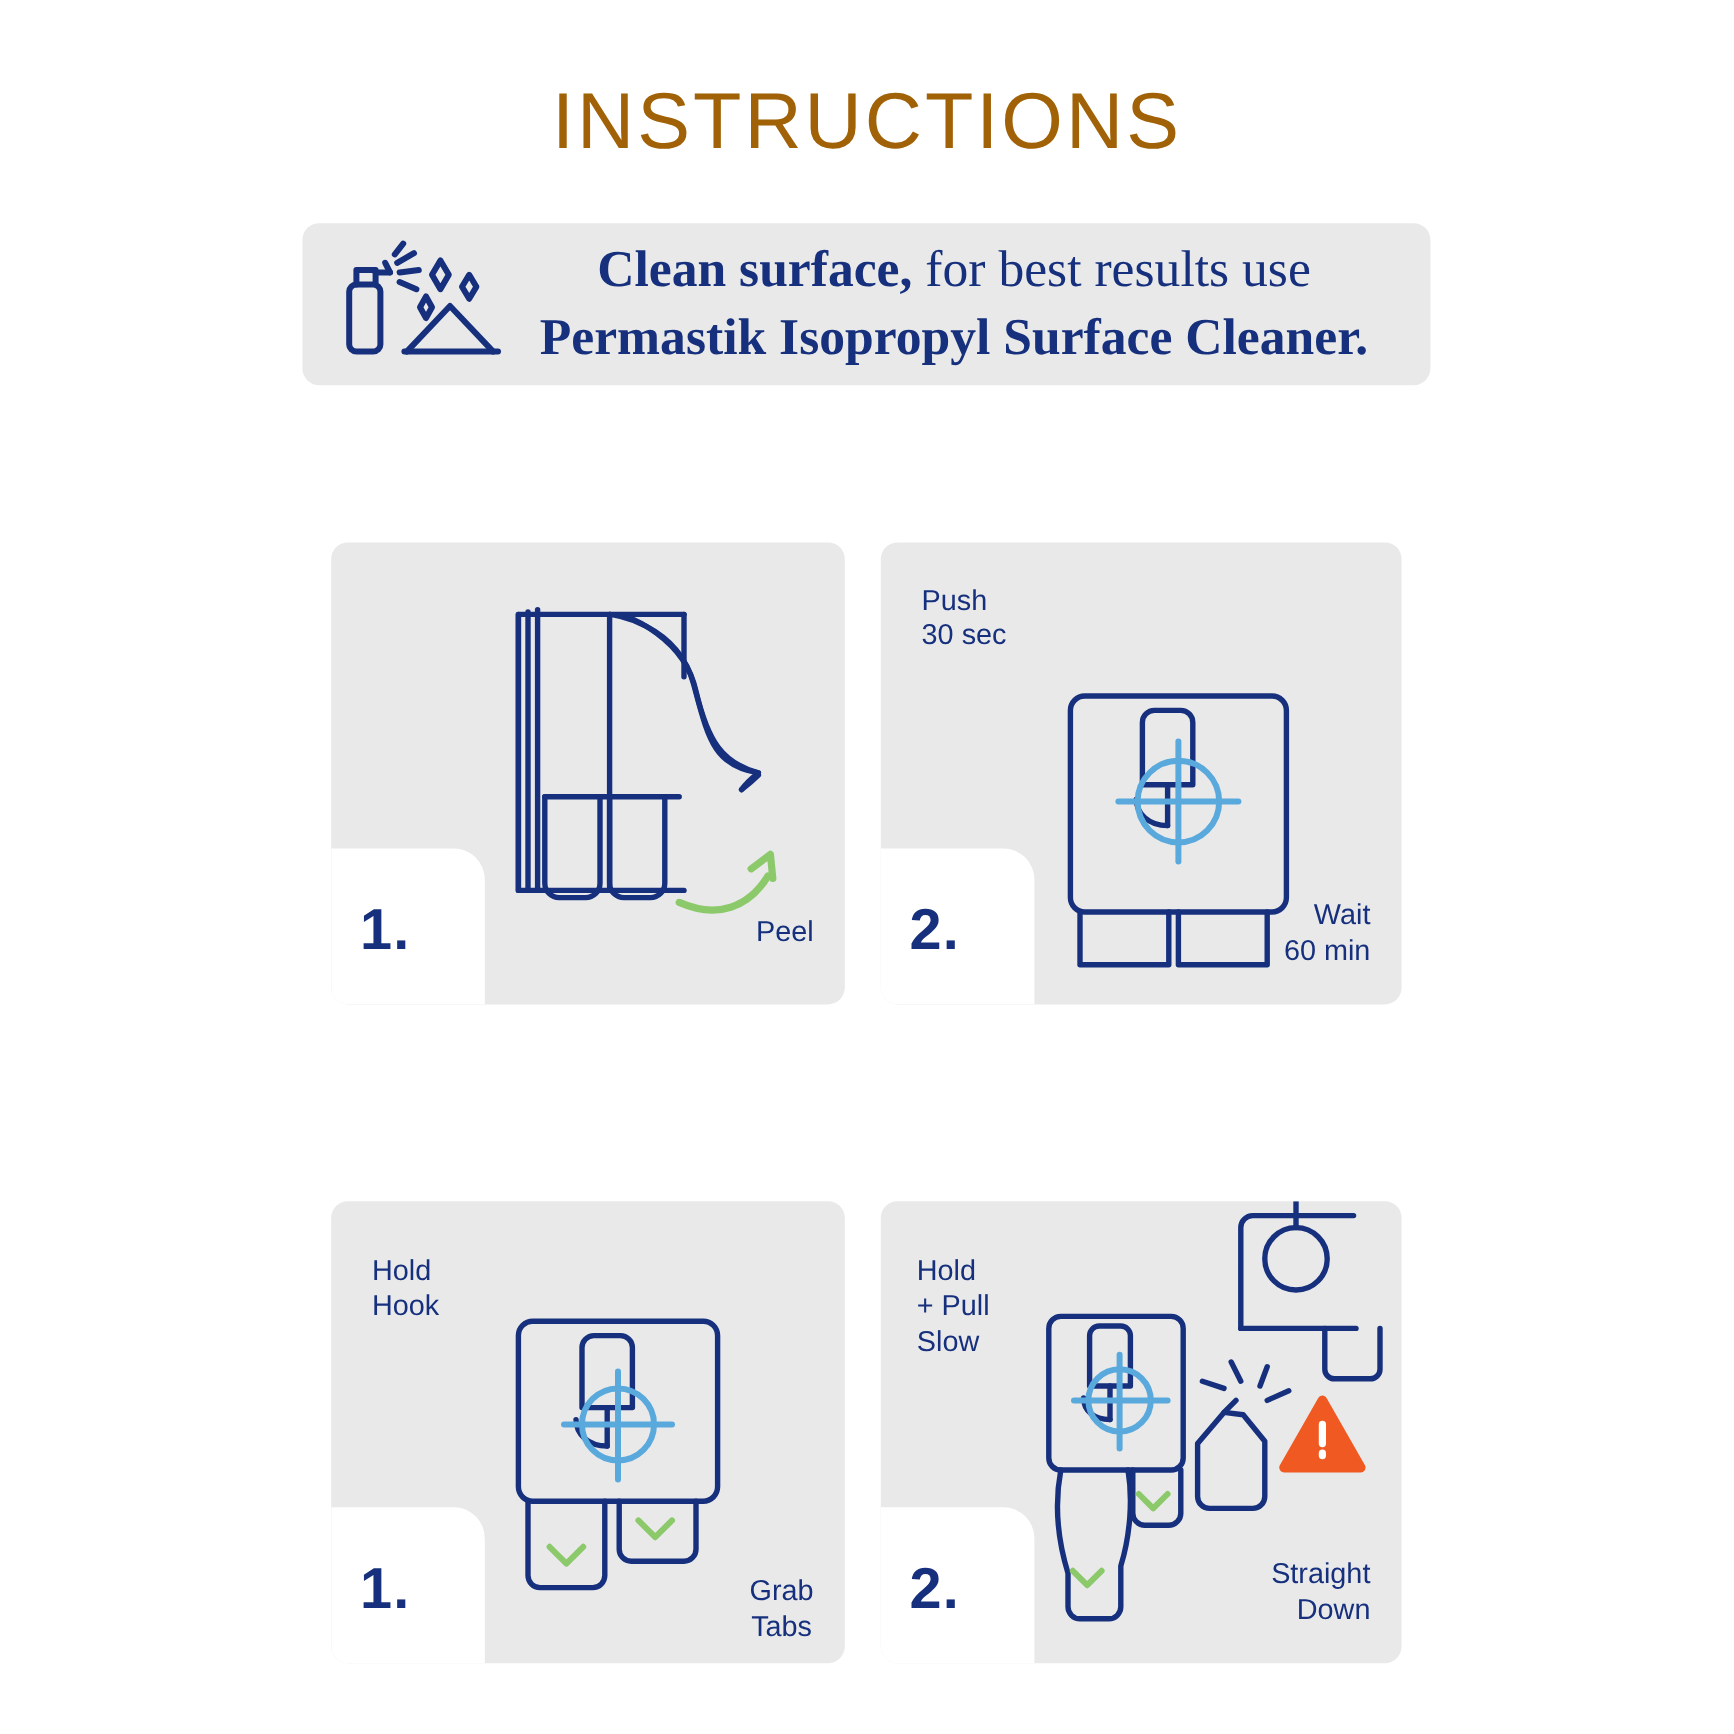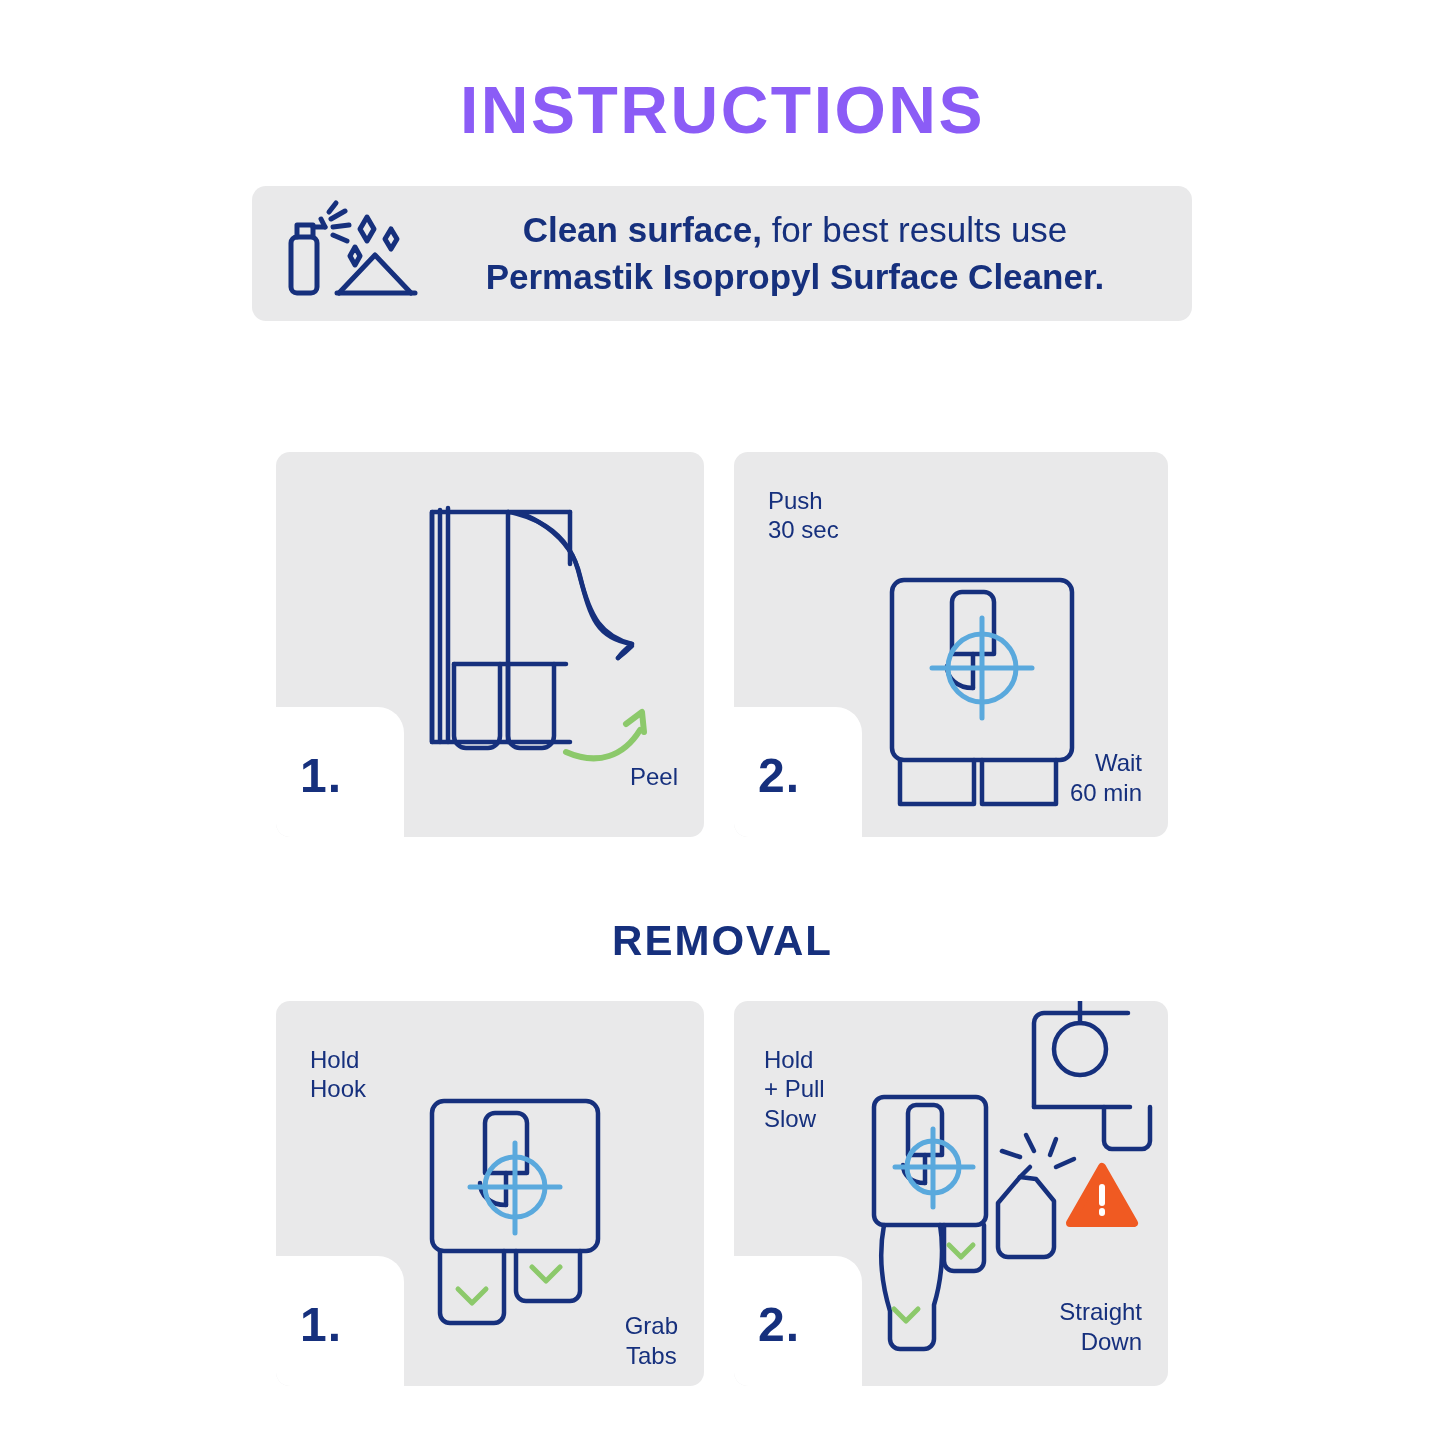--- a/index.html
+++ b/index.html
@@ -18,28 +18,28 @@
   .page {
     position: relative;
     width: 1445px;
     height: 1445px;
     box-sizing: border-box;
   }
 
   
   .title {
     position: absolute;
-    top: 72px;
+    top: 62px;
     left: 0;
     width: 100%;
     text-align: center;
     font-size: 66px;
-    font-weight: bold;
+    font-weight: normal;
     letter-spacing: 2.5px;
-    color: #8b5cf6;
+    color: #a16207;
   }
 
   
   .clean-banner {
     position: absolute;
     left: 252px;
     top: 186px;
     width: 940px;
     height: 135px;
     background: #e9e9ea;
@@ -52,24 +52,25 @@
   .clean-icon {
     width: 150px;
     flex: 0 0 150px;
     display: flex;
     align-items: center;
     justify-content: center;
   }
   .clean-text {
     flex: 1;
     text-align: center;
-    font-size: 35px;
+    font-size: 43px;
     line-height: 1.32;
     color: #16307d;
     padding-right: 26px;
+    font-family: Liberation Serif, serif;
   }
   .clean-text b { font-weight: bold; }
   .clean-text .reg { font-weight: normal; }
 
   
   .section-heading {
     position: absolute;
     width: 100%;
     left: 0;
     text-align: center;
@@ -232,21 +233,20 @@
     <div class="card-label" id="label-push">
       <span>Push</span><br>
       <span>30 sec</span>
     </div>
     <div class="card-label" id="label-wait">
       <span>Wait</span><br>
       <span>60 min</span>
     </div>
   </div>
 
-  <div class="section-heading" id="rem-heading">REMOVAL</div>
 
   <div class="card" id="card-rem-1">
     <div class="card-art">
       <svg width="428" height="385" viewBox="0 0 428 385" fill="none" stroke="#16307d" stroke-width="4.5" stroke-linecap="round" stroke-linejoin="round">
 
         <rect x="156" y="100" width="166" height="150" rx="12"></rect>
 
         <path d="M219 112 h22 a10 10 0 0 1 10 10 v50 h-42 v-50 a10 10 0 0 1 10 -10z"></path>
         <path d="M230 172 v32"></path>
         <path d="M230 204 c-16 0 -26 -10 -26 -22"></path>

